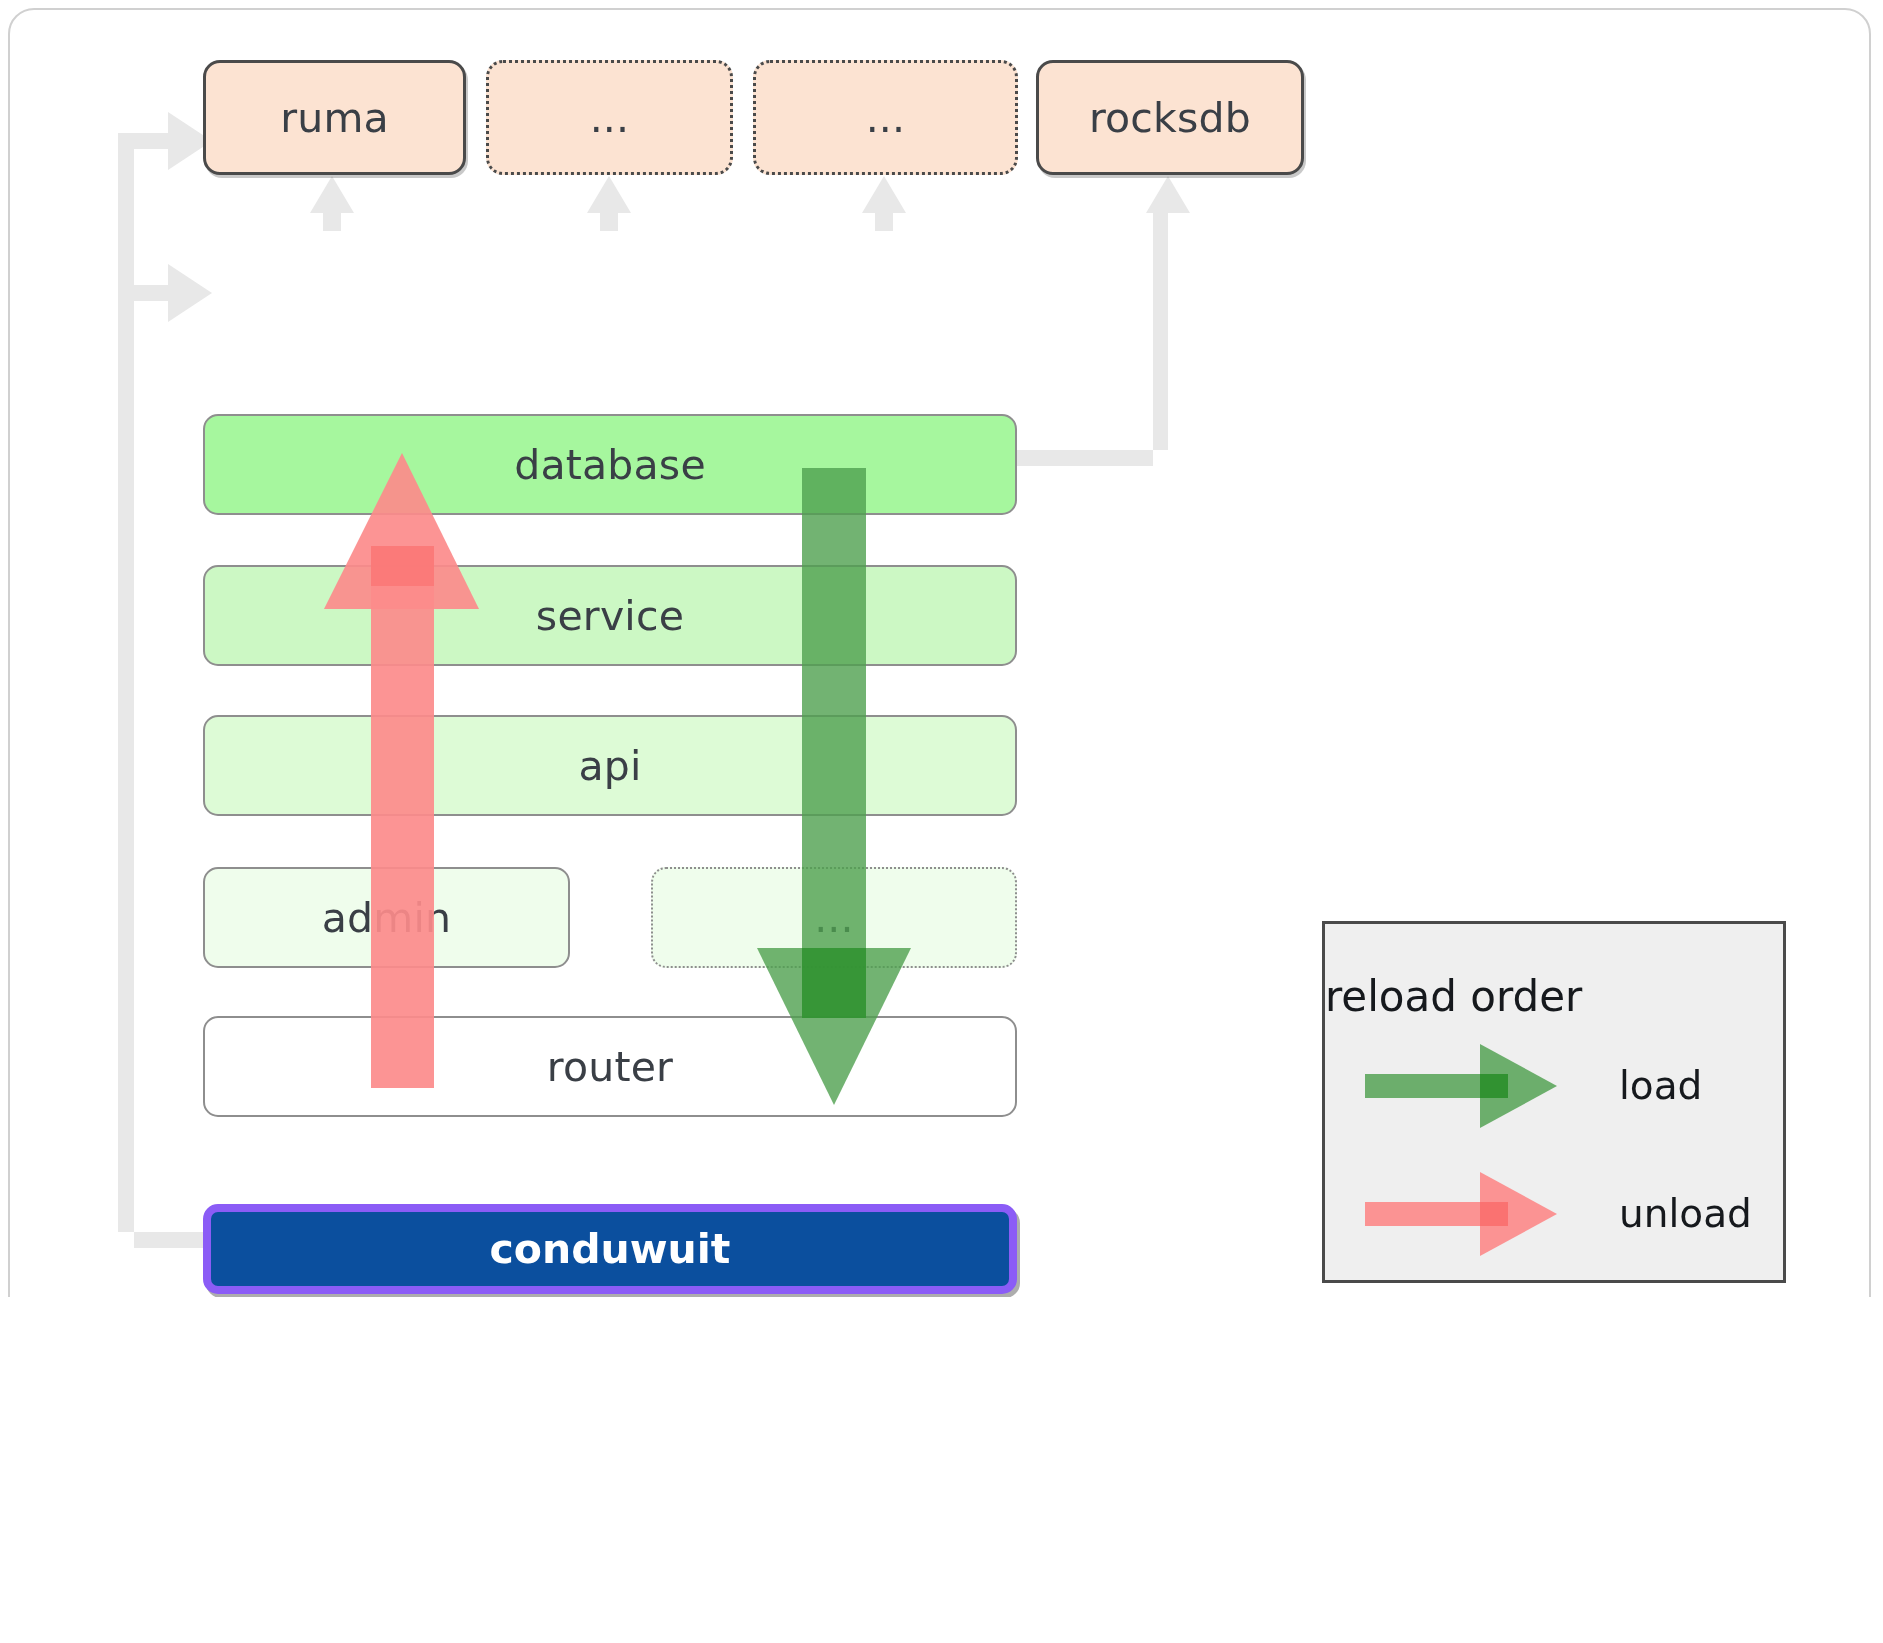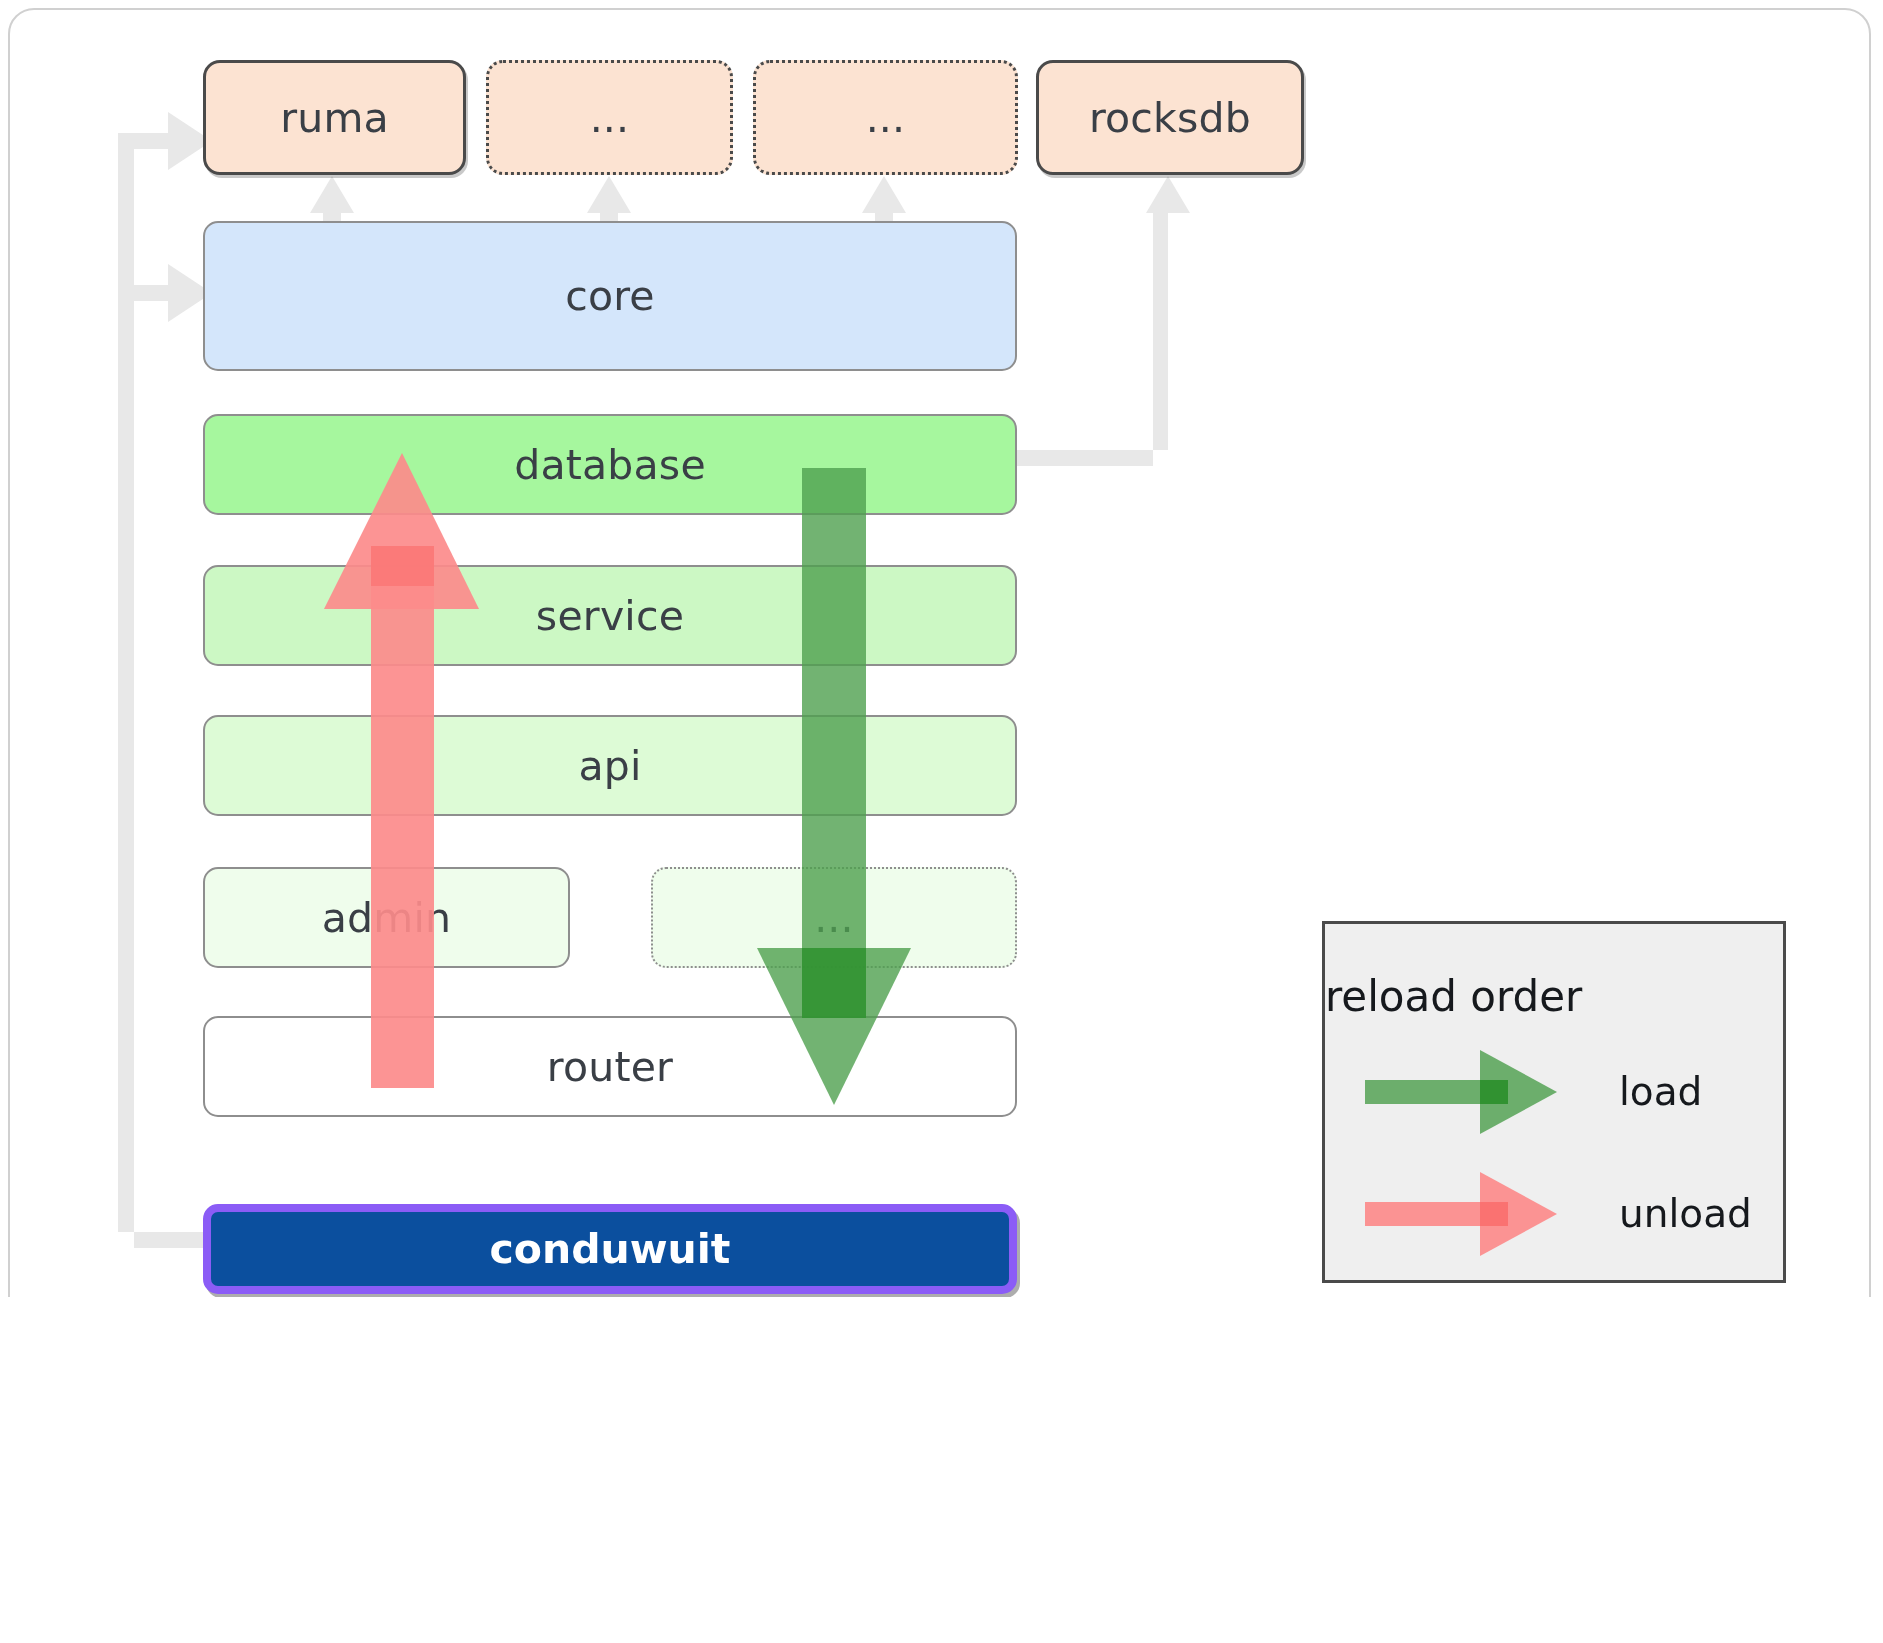--- a/index.html
+++ b/index.html
@@ -125,21 +125,21 @@
     color: #16191d;
   }
   .legend-row {
     position: absolute;
     left: 0;
     width: 100%;
     height: 90px;
     display: flex;
     align-items: center;
   }
-  .legend-row.r1 { top: 122px; }
+  .legend-row.r1 { top: 116px; }
   .legend-row.r2 { top: 244px; }
   .legend-art {
     position: relative;
     width: 270px;
     height: 90px;
     flex: 0 0 270px;
   }
   .legend-text {
     font-size: 39px;
     color: #16191d;
@@ -175,23 +175,20 @@
   <div class="box dep dotted" style="left:486px; width:247px;">
     <span class="box-label">...</span>
   </div>
   <div class="box dep dotted" style="left:753px; width:265px;">
     <span class="box-label">...</span>
   </div>
   <div class="box dep solid" style="left:1036px; width:268px;">
     <span class="box-label">rocksdb</span>
   </div>
 
-  <div class="box layer c-core" style="top:221px; height:150px;">
-    <span class="box-label">core</span>
-  </div>
 
   <div class="box layer c-database" style="top:414px; height:101px;">
     <span class="box-label">database</span>
   </div>
 
   <div class="box layer c-api" style="top:715px; height:101px;">
     <span class="box-label">api</span>
   </div>
 
   <div class="box layer c-service" style="top:565px; height:101px;">

